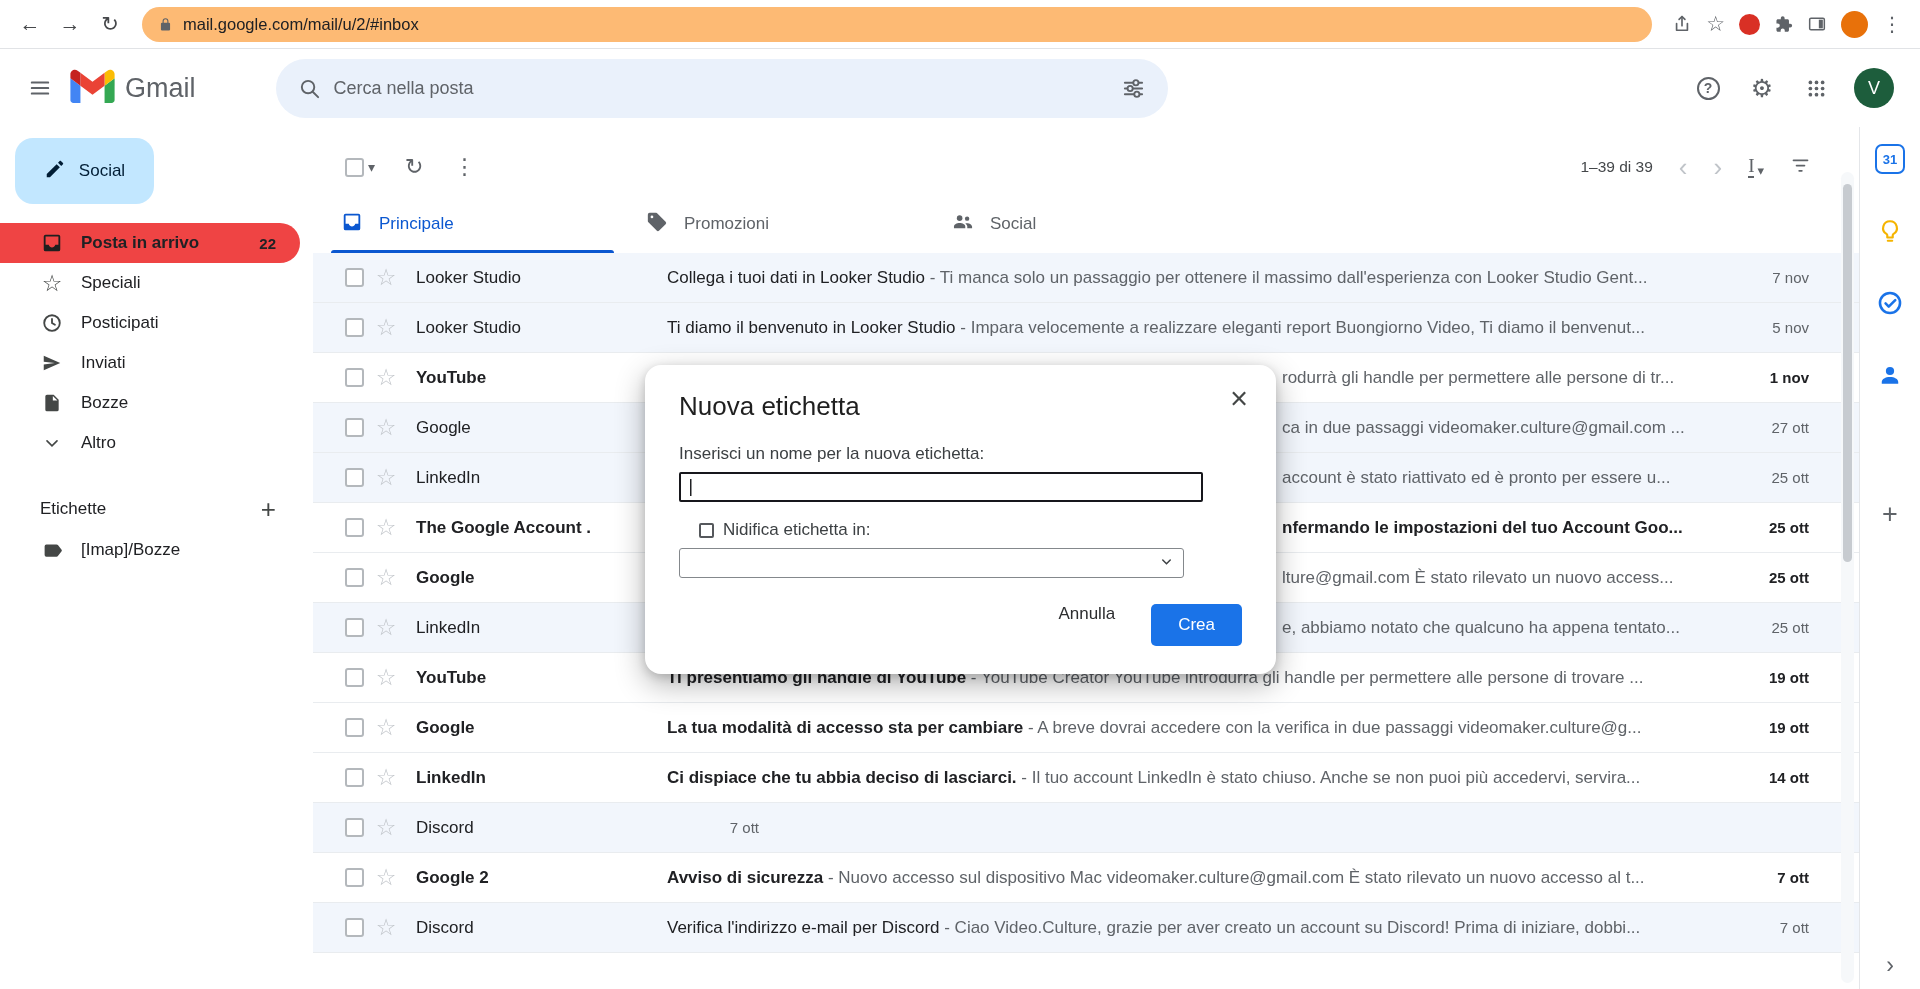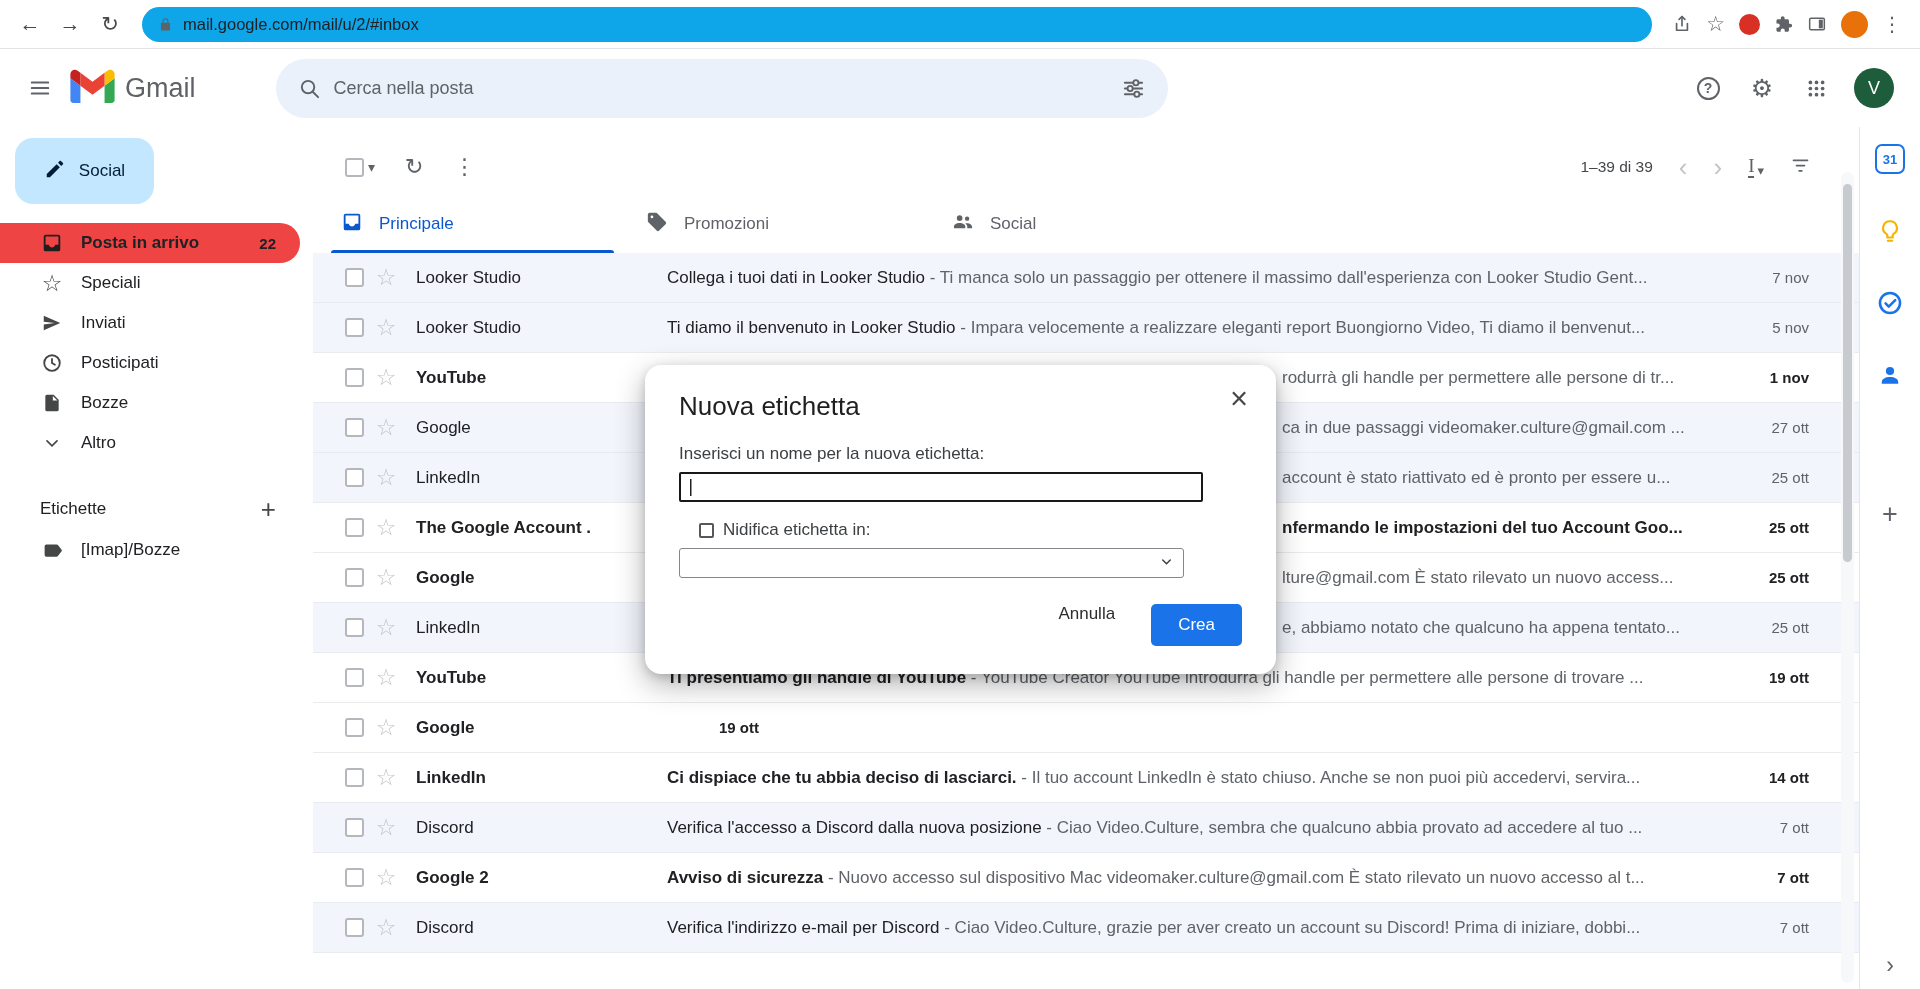--- a/index.html
+++ b/index.html
@@ -5,21 +5,21 @@
   * { margin:0; padding:0; box-sizing:border-box; }
   html,body { width:1920px; height:989px; overflow:hidden; background:#fff;
     font-family:"Liberation Sans","DejaVu Sans",sans-serif; color:#202124; }
   .page { position:relative; width:1920px; height:989px; }
 
   
   .browser-bar { height:49px; display:flex; align-items:center; gap:4px;
     padding:0 12px; background:#fff; border-bottom:1px solid #e1e3e6; }
   .nav-btn { width:36px; height:36px; border-radius:50%; display:flex;
     align-items:center; justify-content:center; font-size:21px; color:#46484b; cursor:pointer; }
-  .url-bar { flex:1; height:35px; margin:0 10px; background:#0ea5e9;
+  .url-bar { flex:1; height:35px; margin:0 10px; background:#fdba74;
     border-radius:18px; display:flex; align-items:center; gap:10px; padding:0 16px; cursor:text; }
   .url-text { font-size:16.5px; color:#202124; }
   .browser-right { display:flex; align-items:center; gap:14px; padding:0 6px; }
   .b-icon { display:flex; align-items:center; justify-content:center; color:#5f6368; cursor:pointer; }
   .glyph-star { font-size:21px; color:#5f6368; }
   .adblock-dot { width:21px; height:21px; border-radius:50%; background:#d93025; }
   .chrome-avatar { width:27px; height:27px; border-radius:50%; background:#e8710a; }
   .menu-dots { font-size:20px; color:#5f6368; }
 
   
@@ -250,34 +250,34 @@
               </span>
             <span>Posta in arrivo</span>
             <span class="count">22</span>
           </div>
           <div class="nav-item">
             <span class="nav-ic nav-glyph">☆</span>
             <span>Speciali</span>
           </div>
           <div class="nav-item">
             <span class="nav-ic">
-                <svg width="22" height="22" viewBox="0 0 24 24" fill="#444746">
-                  <path d="M3 4v6.5l12 1.5-12 1.5V20l18-8z"></path>
-                </svg>
-              </span>
-            <span>Inviati</span>
-          </div>
-          <div class="nav-item">
-            <span class="nav-ic">
                 <svg width="22" height="22" viewBox="0 0 24 24" fill="none" stroke="#444746" stroke-width="2">
                   <circle cx="12" cy="12" r="8.5"></circle>
                   <path d="M12 7.5V12l3.2 2" stroke-linecap="round"></path>
                 </svg>
               </span>
             <span>Posticipati</span>
+          </div>
+          <div class="nav-item">
+            <span class="nav-ic">
+                <svg width="22" height="22" viewBox="0 0 24 24" fill="#444746">
+                  <path d="M3 4v6.5l12 1.5-12 1.5V20l18-8z"></path>
+                </svg>
+              </span>
+            <span>Inviati</span>
           </div>
           <div class="nav-item">
             <span class="nav-ic">
                 <svg width="20" height="20" viewBox="0 0 24 24" fill="#444746">
                   <path d="M14 2H6a2 2 0 0 0-2 2v16a2 2 0 0 0 2 2h12a2 2 0 0 0 2-2V8zM13 9V3.5L18.5 9z"></path>
                 </svg>
               </span>
             <span>Bozze</span>
           </div>
           <div class="nav-item">
@@ -412,34 +412,34 @@
     <span class="cb"></span>
     <span class="star-cell">☆</span>
     <span class="sender">YouTube</span>
     <span class="text"><span class="subject">Ti presentiamo gli handle di YouTube</span><span class="snippet"> - YouTube Creator YouTube introdurrà gli handle per permettere alle persone di trovare ...</span></span>
     <span class="date">19 ott</span>
   </div>
             <div class="row unread">
     <span class="cb"></span>
     <span class="star-cell">☆</span>
     <span class="sender">Google</span>
+    <span class="text"><span class="subject">La tua modalità di accesso sta per cambiare</span><span class="snippet"> - A breve dovrai accedere con la verifica in due passaggi videomaker.culture@g...</span></span>
     <span class="date">19 ott</span>
   </div>
             <div class="row unread">
     <span class="cb"></span>
     <span class="star-cell">☆</span>
     <span class="sender">LinkedIn</span>
     <span class="text"><span class="subject">Ci dispiace che tu abbia deciso di lasciarci.</span><span class="snippet"> - Il tuo account LinkedIn è stato chiuso. Anche se non puoi più accedervi, servira...</span></span>
     <span class="date">14 ott</span>
   </div>
             <div class="row read">
     <span class="cb"></span>
     <span class="star-cell">☆</span>
     <span class="sender">Discord</span>
-    <span class="text"><span class="subject">Verifica l'accesso a Discord dalla nuova posizione</span><span class="snippet"> - Ciao Video.Culture, sembra che qualcuno abbia provato ad accedere al tuo ...</span></span>
     <span class="date">7 ott</span>
   </div>
             <div class="row unread">
     <span class="cb"></span>
     <span class="star-cell">☆</span>
     <span class="sender">Google 2</span>
     <span class="text"><span class="subject">Avviso di sicurezza</span><span class="snippet"> - Nuovo accesso sul dispositivo Mac videomaker.culture@gmail.com È stato rilevato un nuovo accesso al t...</span></span>
     <span class="date">7 ott</span>
   </div>
             <div class="row read">

